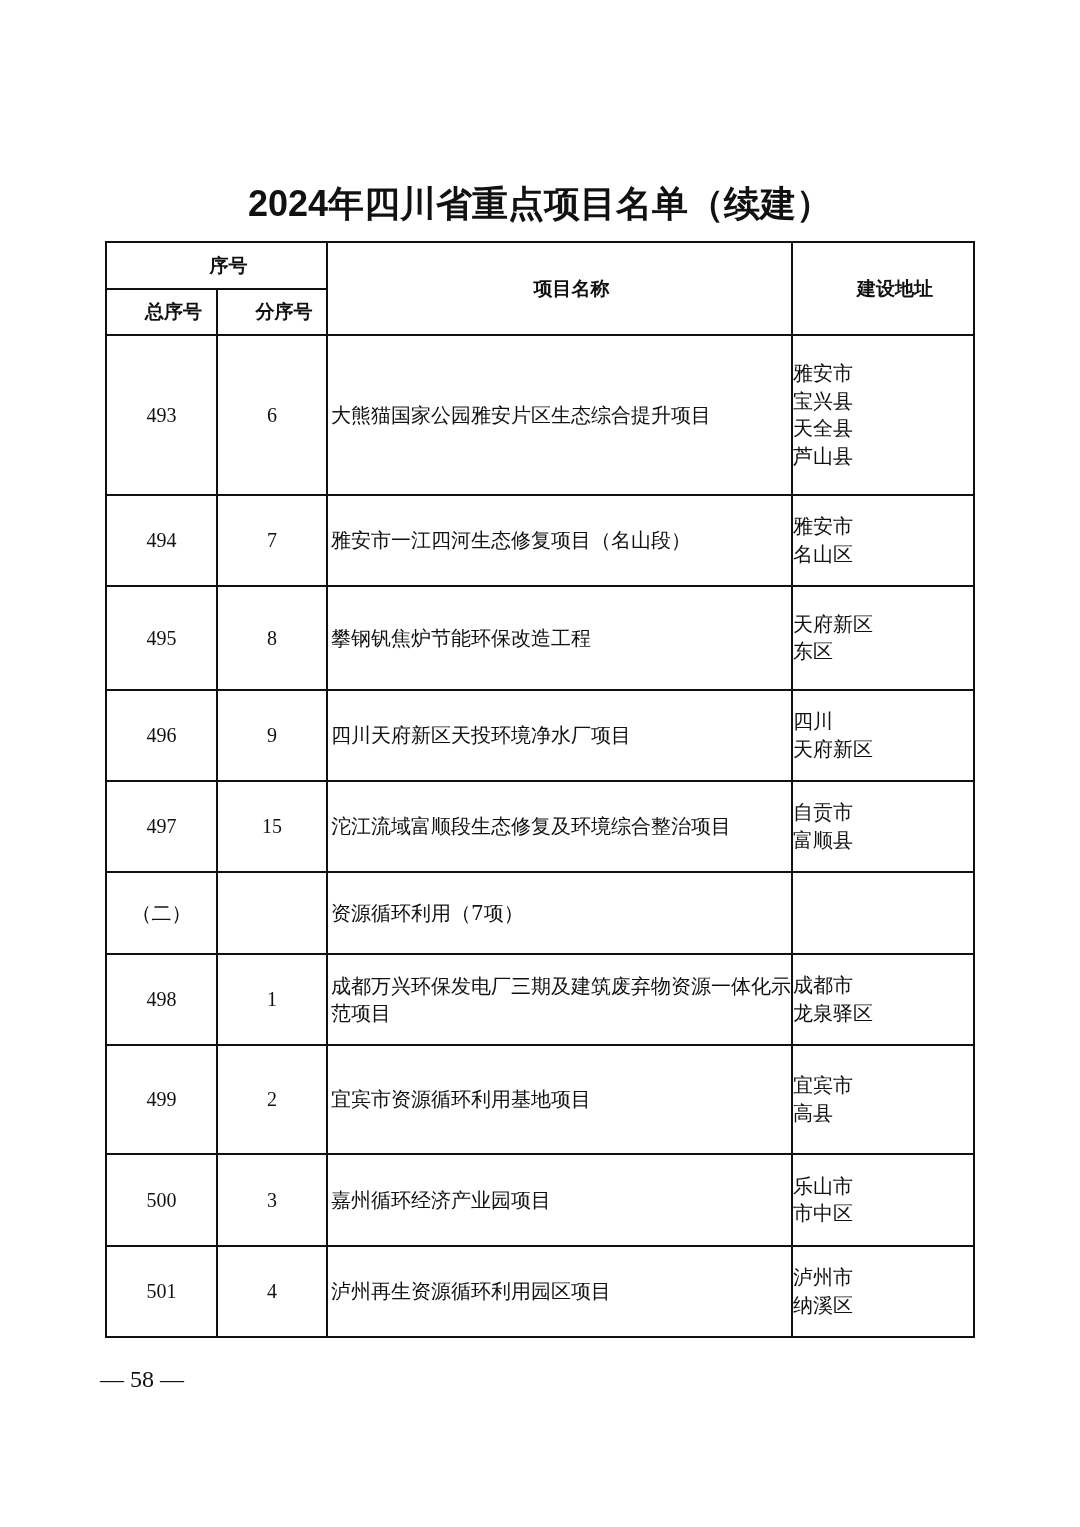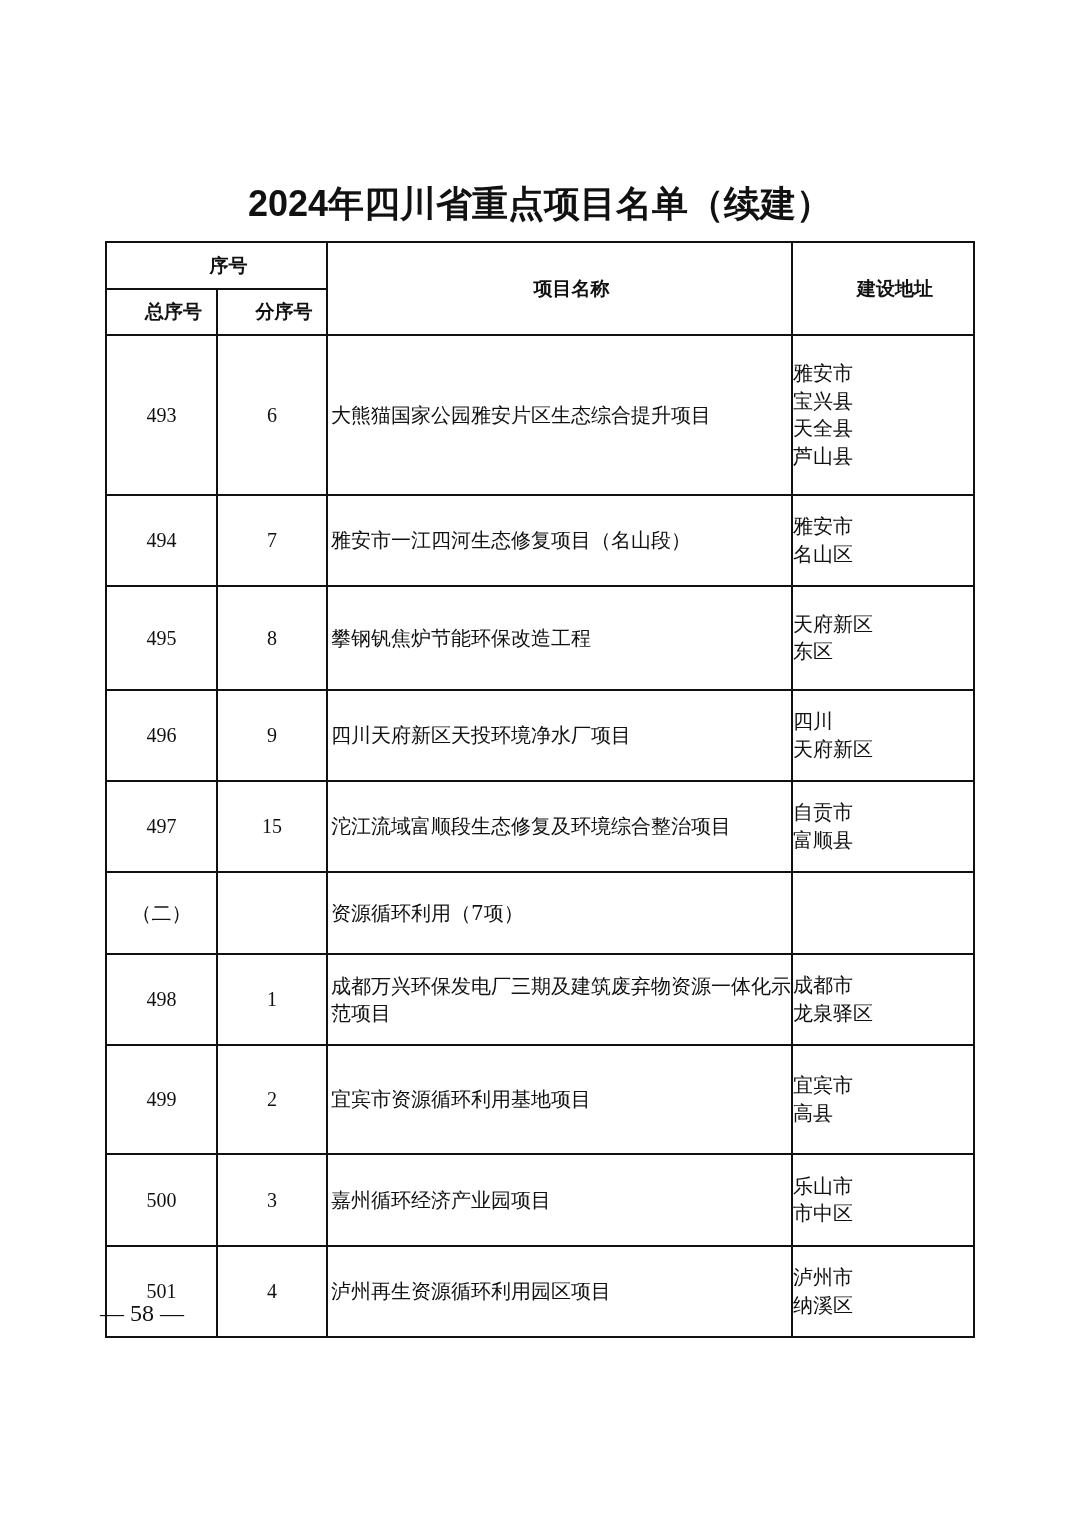--- a/index.html
+++ b/index.html
@@ -7,21 +7,21 @@
            font-family: "DejaVu Serif", "Liberation Serif", serif; color: #111; }
     .title { position: absolute; top: 180px; left: 0; width: 1080px; text-align: center;
              font-size: 36px; font-weight: bold; letter-spacing: 0px; font-family: Liberation Sans, sans-serif; }
     table.grid { position: absolute; left: 105px; top: 241px; border-collapse: collapse; table-layout: fixed; width: 868px; }
     table.grid td, table.grid th { border: 2px solid #111; padding: 0; font-size: 20px; font-weight: normal; }
     table.grid th { font-family: "DejaVu Sans", "Liberation Sans", sans-serif; font-size: 19px; font-weight: bold; text-align: center; padding-left: 24px; }
     .num { text-align: center; font-family: "Liberation Serif", serif; font-size: 21px; }
     .name { text-align: left; padding-left: 3px !important; line-height: 27px; }
     .addr { text-align: left; line-height: 27.5px; }
     .addr span { display: block; }
-    .page { position: absolute; left: 100px; top: 1300px; font-size: 24px; font-family: "Liberation Serif", serif; }
+    .page { position: absolute; left: 100px; top: 1366px; font-size: 24px; font-family: "Liberation Serif", serif; }
   </style>
 </head>
 <body>
 
 <div class="title">2024年四川省重点项目名单（续建）</div>
 
 <table class="grid">
   <colgroup>
     <col style="width:111px">
       <col style="width:110px">

